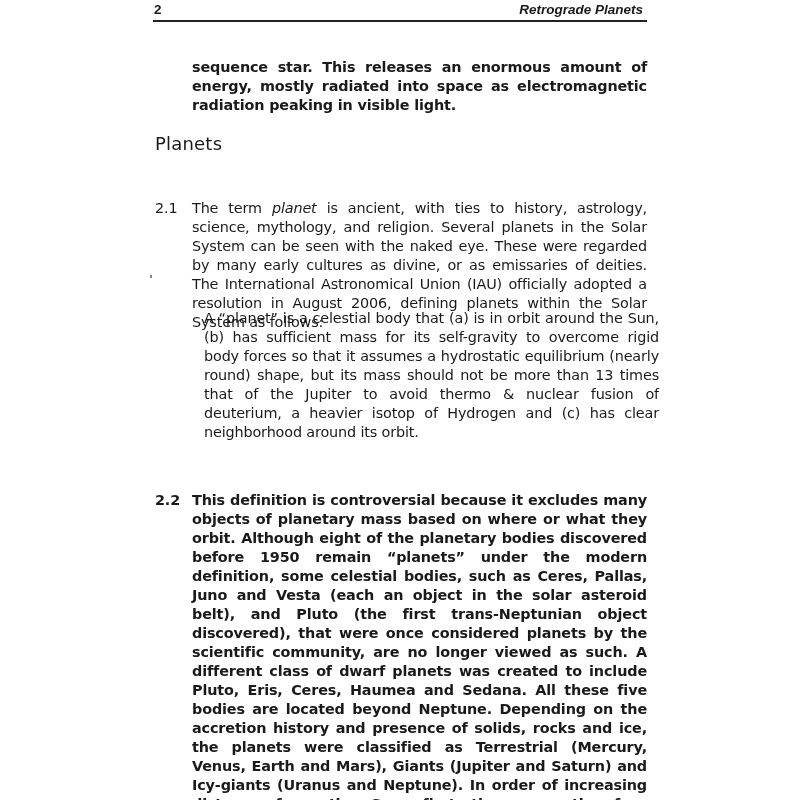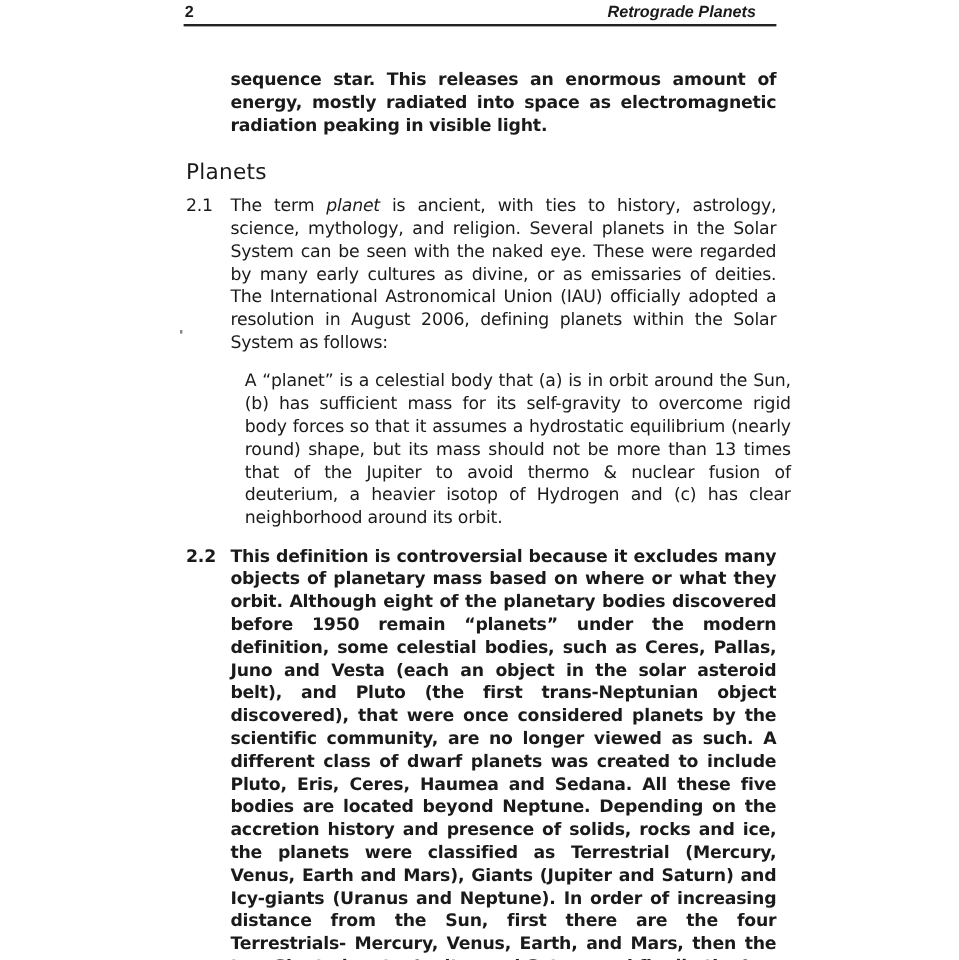--- a/index.html
+++ b/index.html
@@ -33,21 +33,21 @@
       font-weight: bold;
       font-size: 13.5px;
     }
     .page-number {
       position: absolute;
       left: 1px;
       top: 2px;
     }
     .running-title {
       position: absolute;
-      right: 17px;
+      right: 4px;
       top: 2px;
       font-style: italic;
     }
     .body-text {
       font-size: 14.4px;
       line-height: 19px;
       text-align: justify;
       letter-spacing: -0.15px;
     }
     .intro {
@@ -62,20 +62,21 @@
       left: 155px;
       top: 133px;
       font-size: 18px;
       font-weight: normal;
       letter-spacing: 0.2px;
     }
     .para {
       position: absolute;
       left: 155px;
       width: 492px;
+      margin-top: 36px;
     }
     .para-21 { top: 163px; }
     .para-22 { top: 455px; font-weight: bold; }
     .para-num {
       position: absolute;
       left: 0;
       top: 0;
       width: 37px;
     }
     .para-body {

